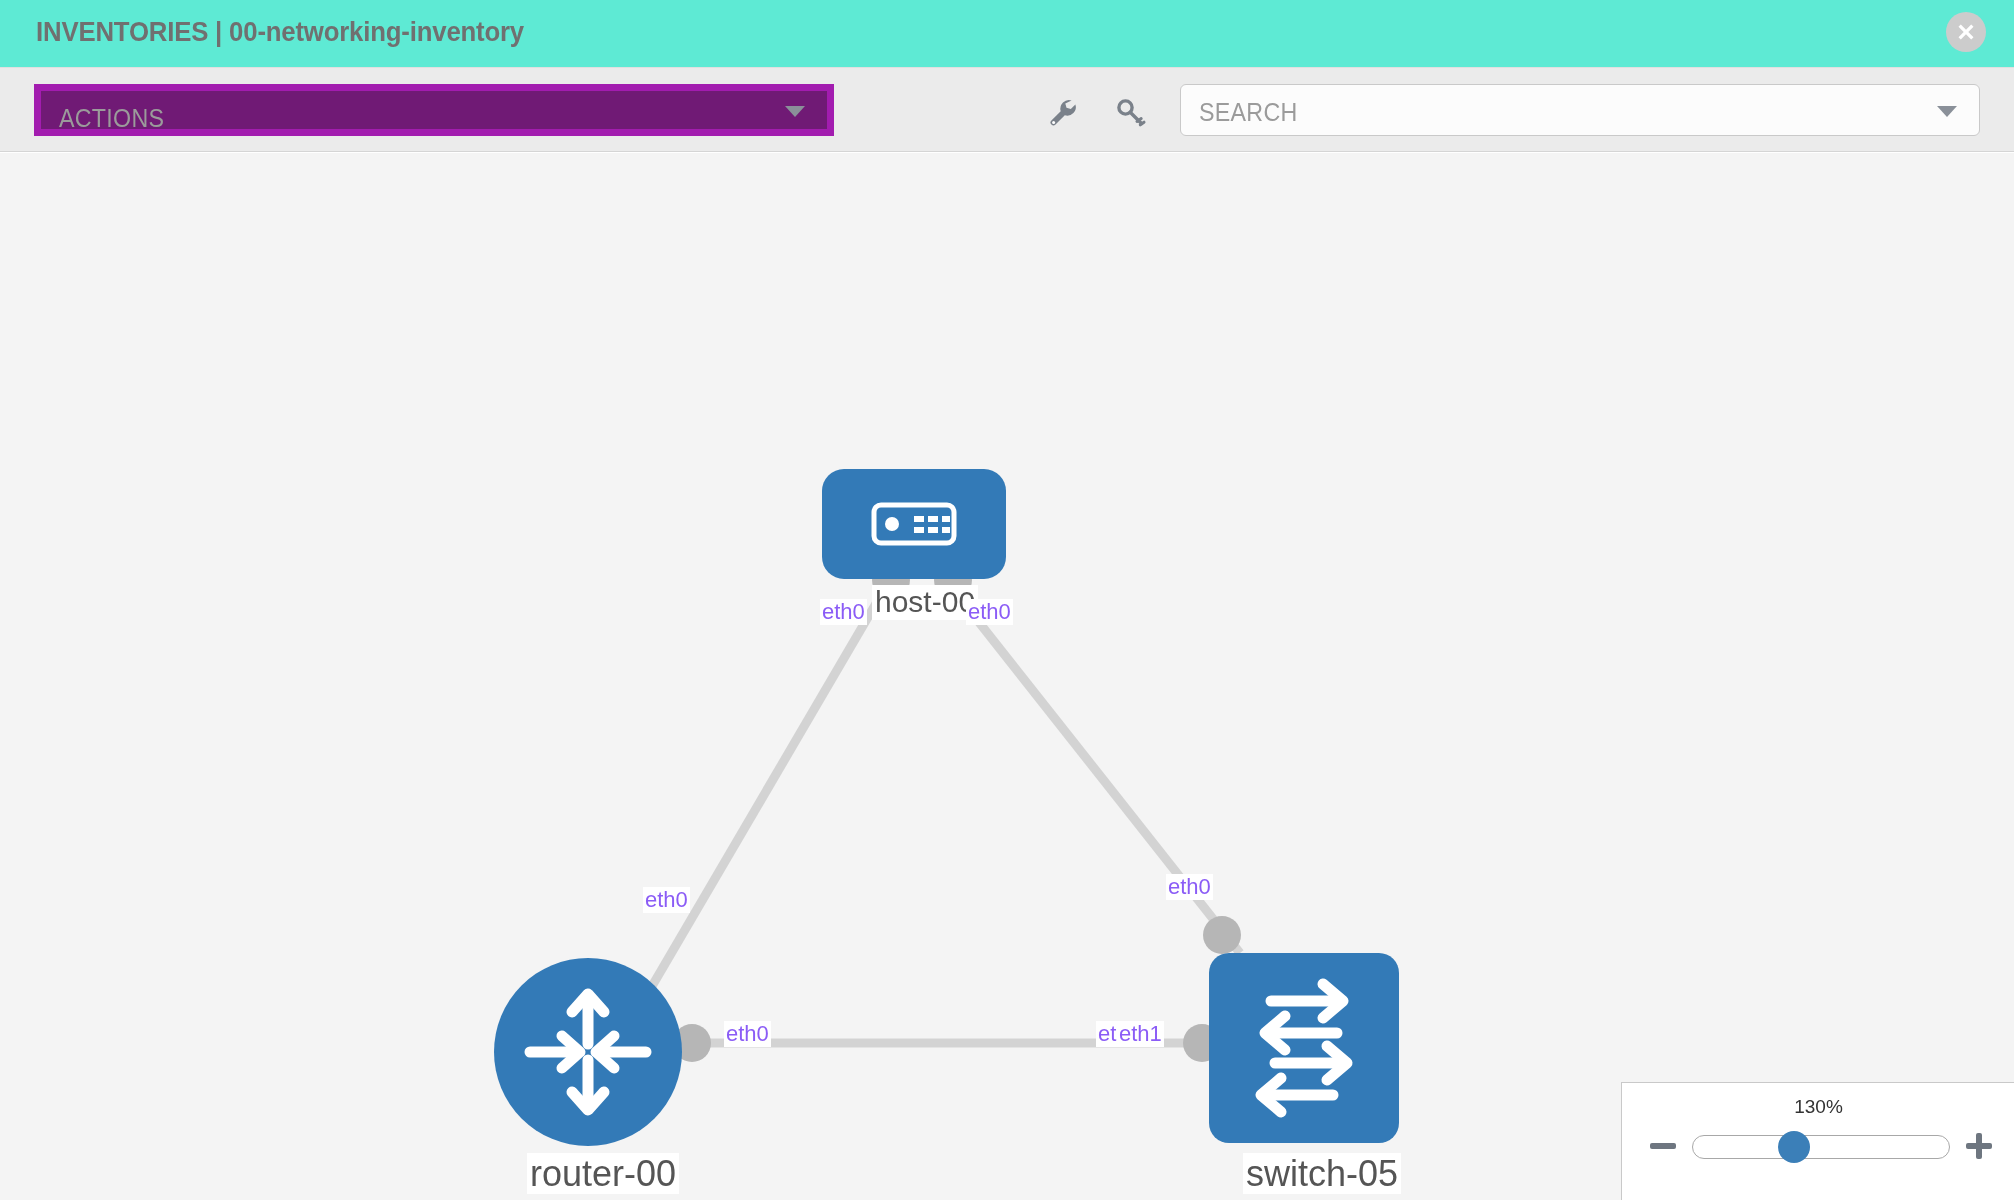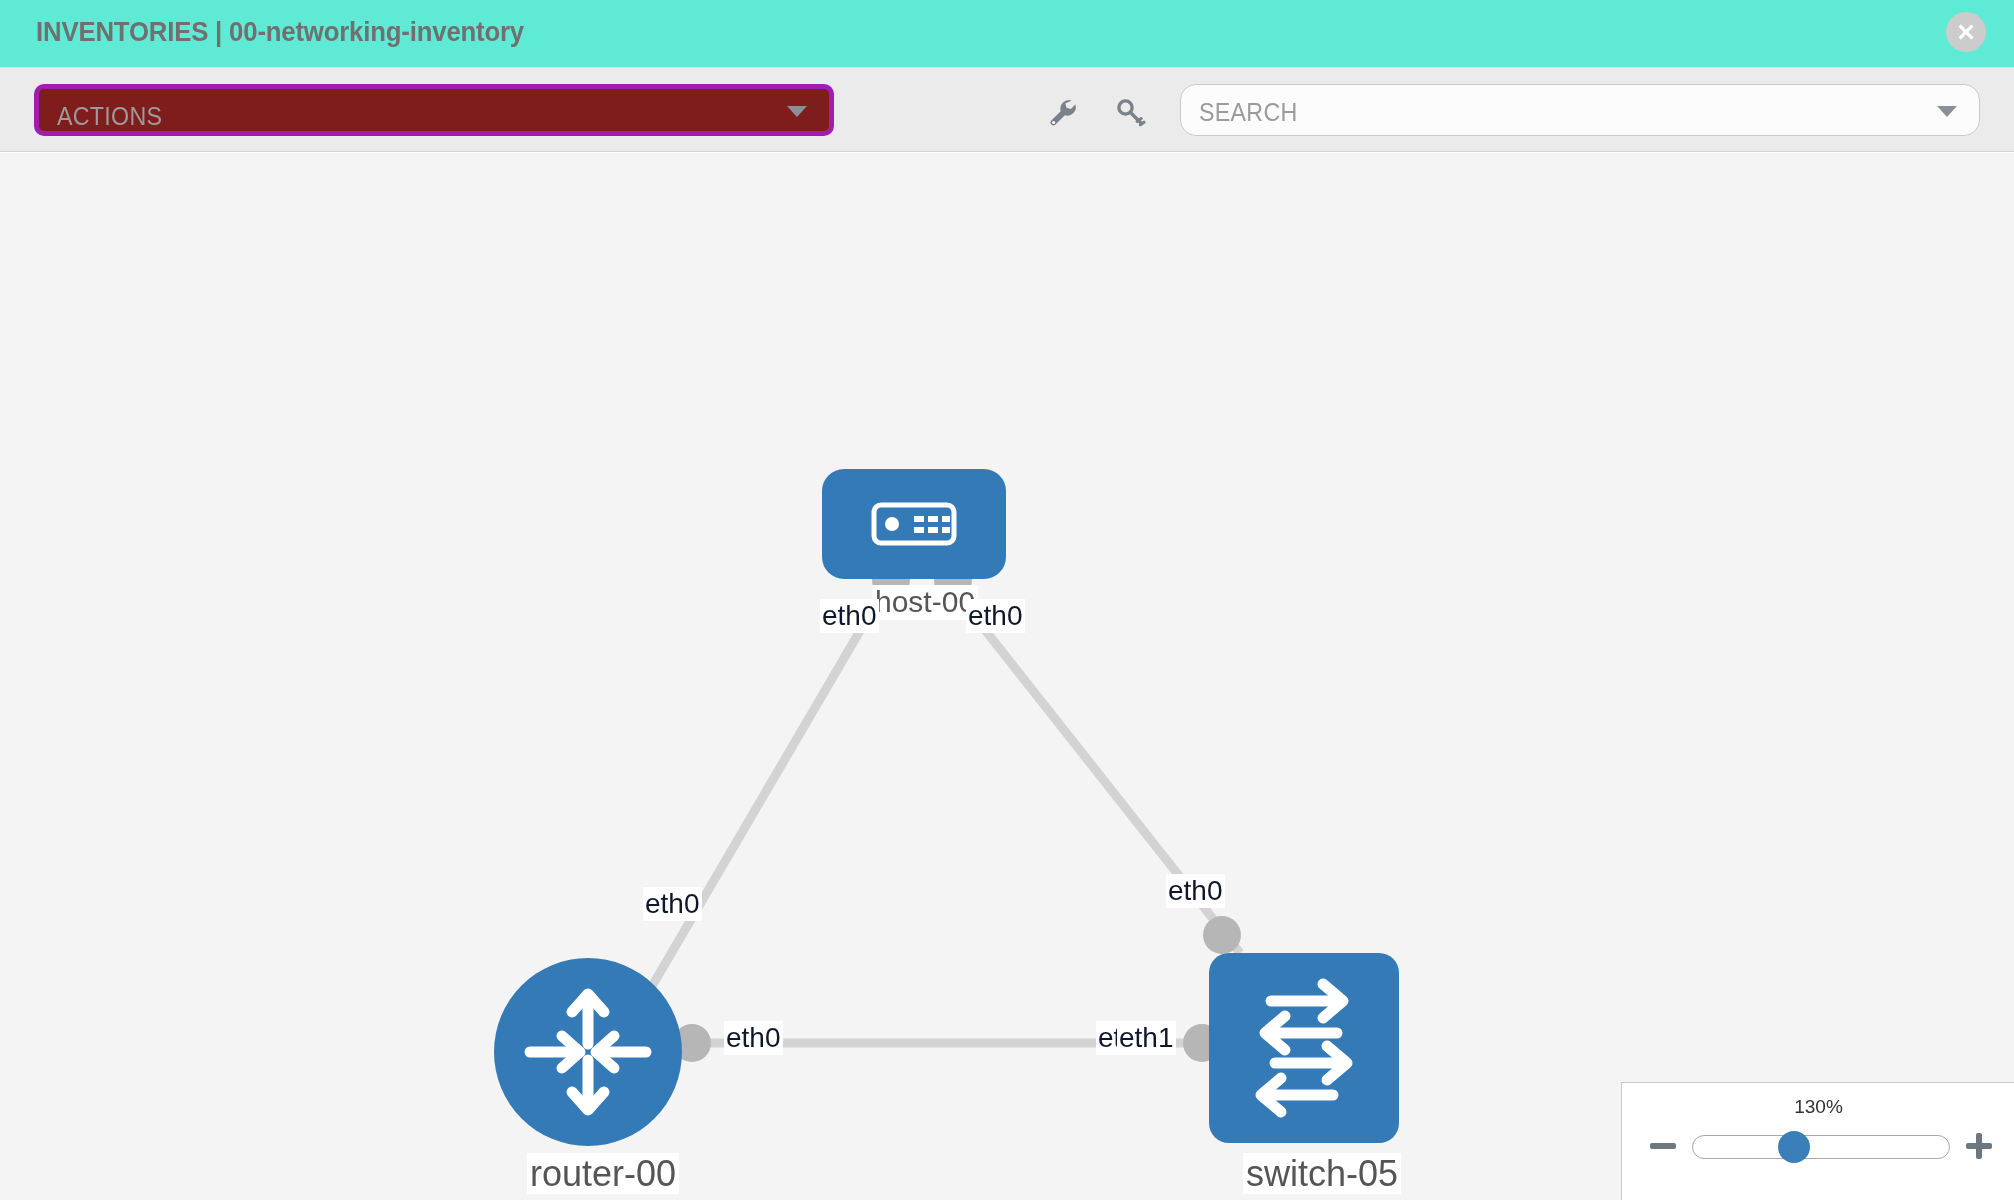--- a/index.html
+++ b/index.html
@@ -61,23 +61,23 @@
     height: 84px;
     background: #ebebeb;
     border-bottom: 1px solid #d5d5d5;
   }
   .actions-select {
     position: absolute;
     left: 34px;
     top: 16px;
     width: 800px;
     height: 52px;
-    background: #7f1d1d;
-    border: 5px solid #a21caf;
-    border-radius: 10px;
+    background: #701a75;
+    border: 7px solid #a21caf;
+    border-radius: 0;
   }
   .actions-select .sel-label {
     position: absolute;
     left: 18px;
     top: 13px;
     font-size: 25px;
     color: #9b9b9b;
     letter-spacing: 0.3px;
     transform: scaleX(0.93);
     transform-origin: left center;
@@ -105,21 +105,21 @@
   .icon-key    { left: 1110px; }
 
   .search-box {
     position: absolute;
     left: 1180px;
     top: 16px;
     width: 800px;
     height: 52px;
     background: #fcfcfc;
     border: 1px solid #c9c9c9;
-    border-radius: 16px;
+    border-radius: 6px;
   }
   .search-box .sel-label {
     position: absolute;
     left: 18px;
     top: 13px;
     font-size: 25px;
     color: #9b9b9b;
     letter-spacing: 0.3px;
     transform: scaleX(0.93);
     transform-origin: left center;
@@ -173,22 +173,22 @@
     width: 38px;
     height: 38px;
     border-radius: 50%;
     background: #b6b6b6;
   }
 
   
   .if-label {
     position: absolute;
     white-space: nowrap;
-    font-size: 28px;
-    color: #0f172a;
+    font-size: 22px;
+    color: #8b5cf6;
     background: #ffffff;
     padding: 0 2px;
     line-height: 1.2;
   }
 
   
   .zoom-panel {
     position: absolute;
     left: 1621px;
     top: 1082px;

